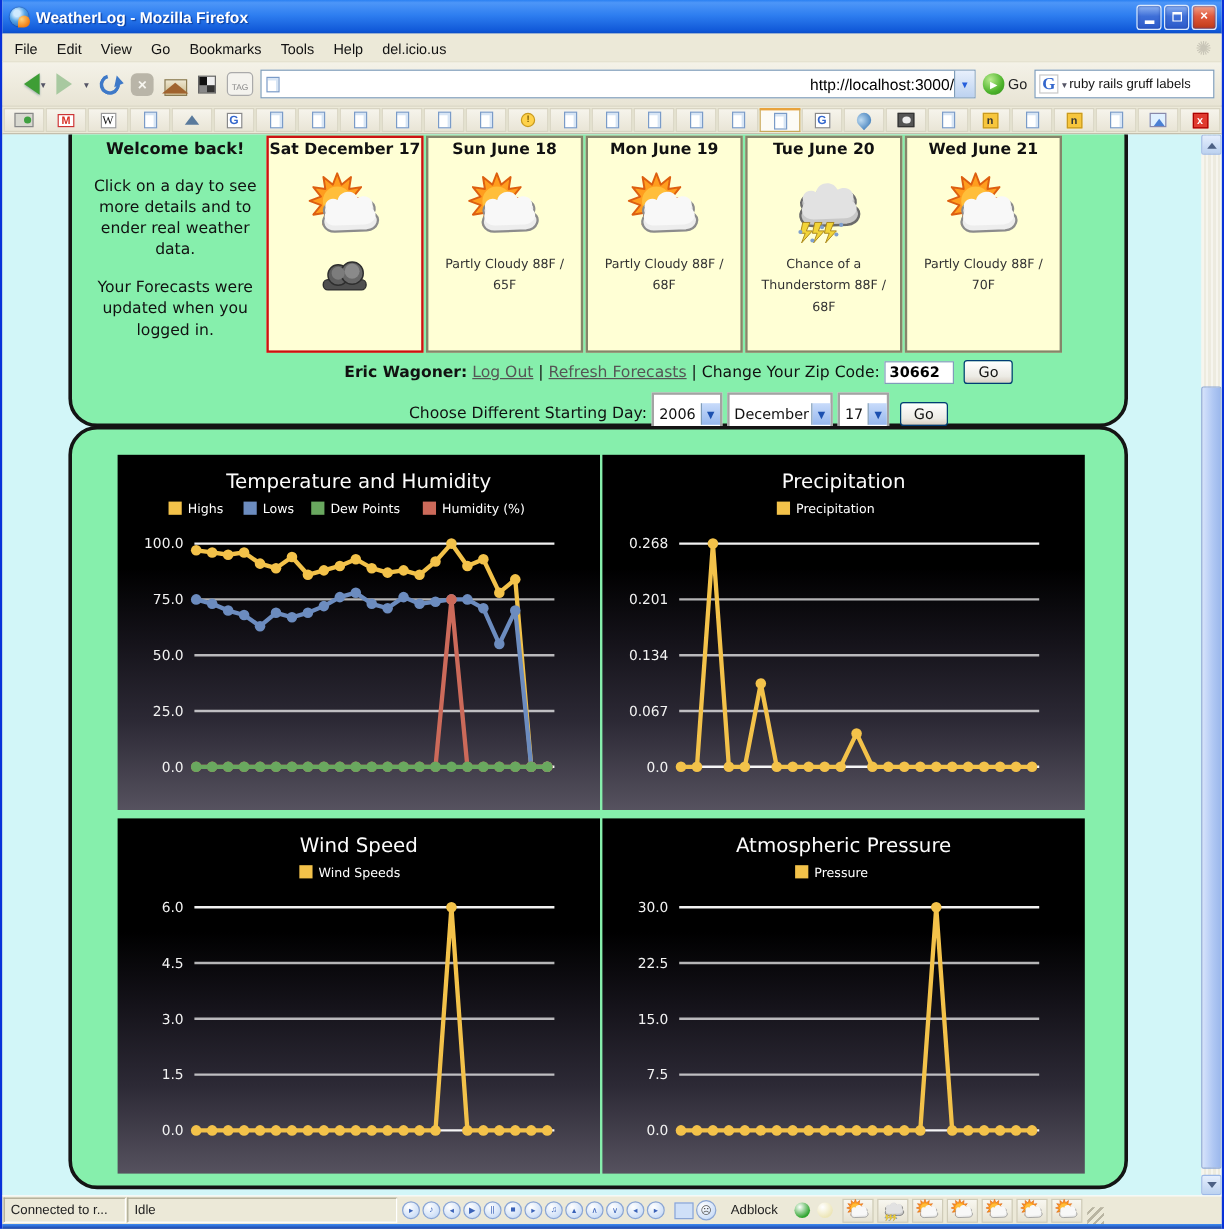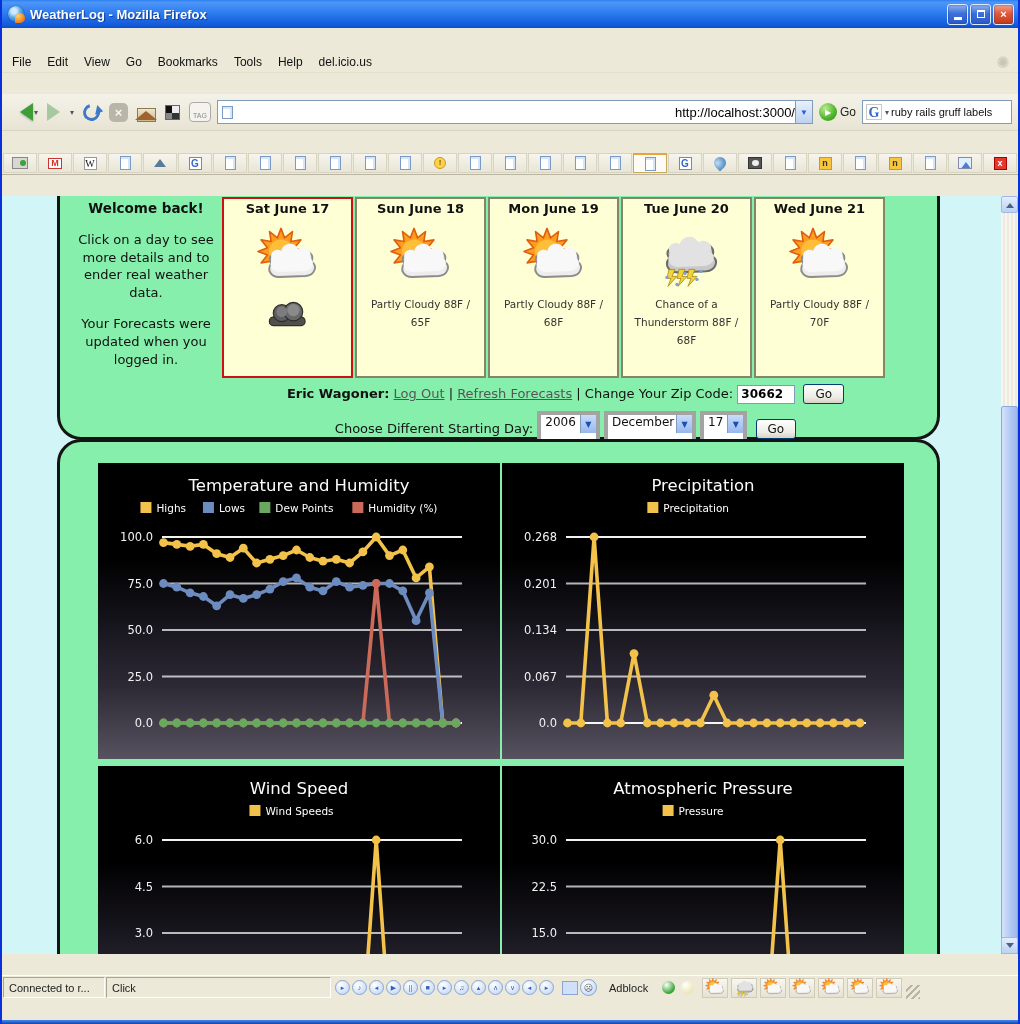--- a/index.html
+++ b/index.html
@@ -1,19 +1,19 @@
 <!DOCTYPE html>
 <html><head>
 <meta charset="utf-8">
 <style>
   * { box-sizing: border-box; margin:0; padding:0; }
   html,body { width:1020px; height:1024px; overflow:hidden; }
   body { font-family:"Liberation Sans", sans-serif; background:#0831D9; }
   .window { position:absolute; inset:0; display:flex; flex-direction:column;
-            background:#ECE9D8; border-left:2px solid #0831D9; border-right:2px solid #0831D9;gap:21px; }
+            background:#ECE9D8; border-left:2px solid #0831D9; border-right:2px solid #0831D9; }
 
   
   .titlebar { height:28px; display:flex; align-items:center; padding:0 4px 0 6px;
     background:linear-gradient(180deg,#2A80F2 0%,#4D96F8 8%,#2E7EF0 45%,#1058D8 92%,#0B4CC4 100%); }
   .fx-icon { width:16px; height:16px; border-radius:50%; position:relative; flex:0 0 auto;
     background:radial-gradient(circle at 38% 32%, #CFEAFF 0 18%, #57A6E8 45%, #1B4FA0 95%); box-shadow:0 0 1px #013; }
   .fx-icon::after { content:""; position:absolute; right:-1px; bottom:-1px; width:10px; height:10px;
     border-radius:50% 50% 50% 0; background:radial-gradient(circle at 30% 30%, #FFD27A, #F07D12 70%); }
   .title-text { color:#fff; font-weight:bold; font-size:13px; margin-left:6px; flex:1;
     text-shadow:1px 1px 1px #0A3C9C; white-space:nowrap; overflow:hidden; }
@@ -101,21 +101,21 @@
   .day-caption { font-size:10.5px; color:#333; line-height:1.7; padding:0 3px; }
   .day-extra { margin-top:4px; }
 
   .controls { position:absolute; left:150px; right:16px; top:207px; text-align:center; font-size:13px; color:#111; }
   .controls .row2 { margin-top:7px; }
   .bold { font-weight:bold; }
   a.graylink { color:#555; text-decoration:underline; }
   .xp-input { border:1px solid #7F9DB9; font-size:12px; height:19px; padding:1px 3px; font-family:"DejaVu Sans",sans-serif; background:#fff; }
   .xp-btn { display:inline-block; border:1px solid #003C74; border-radius:3px; font-size:12px; color:#111;
     background:linear-gradient(180deg,#FFFFFF,#ECEBE5 70%,#D8D0C4); padding:2px 11px; margin-left:4px; }
-  .xp-select { display:inline-flex; align-items:flex-start; border:4px solid #a3a3a3; background:#fff; height:36px; vertical-align:middle; }
+  .xp-select { display:inline-flex; align-items:center; border:2px solid #a3a3a3; background:#fff; height:36px; vertical-align:middle; }
   .xp-select .val { font-size:12px; padding:0 4px; }
   .xp-select .btn { width:16px; height:18px; background:linear-gradient(180deg,#C8DBFA,#97B8EE); border-left:1px solid #7F9DB9;
     color:#1C50B0; font-size:8px; display:flex; align-items:center; justify-content:center; }
 
   .chart-grid { position:absolute; left:38px; top:21px; display:grid; grid-template-columns:402px 402px; gap:7px 2px; }
   .chart { width:402px; height:296px;
     background:linear-gradient(180deg,#000 0%,#000 32%,#141219 52%,#2C2935 75%,#56525F 100%); }
 
   
   .scrollbar { position:absolute; right:0; top:0; bottom:0; width:17px; background:#F2F1E8;
@@ -307,21 +307,21 @@
 
     <div class="panel" id="panel-forecast">
       <div class="forecast-wrap">
         <div class="welcome">
           <h2>Welcome back!</h2>
           <p>Click on a day to see more details and to ender real weather data.</p>
           <p>Your Forecasts were updated when you logged in.</p>
         </div>
         <div class="cards" id="day-cards">
             <div class="day-card selected">
-              <div class="day-title">Sat June 17</div>
+              <div class="day-title">Sat December 17</div>
               <div class="day-icon">
                 <svg width="64" height="60.8" viewBox="0 0 64 60">
                   <polygon points="25.0,1.0 28.6,10.5 36.5,4.1 34.9,14.1 44.9,12.5 38.5,20.4 48.0,24.0 38.5,27.6 44.9,35.5 34.9,33.9 36.5,43.9 28.6,37.5 25.0,47.0 21.4,37.5 13.5,43.9 15.1,33.9 5.1,35.5 11.5,27.6 2.0,24.0 11.5,20.4 5.1,12.5 15.1,14.1 13.5,4.1 21.4,10.5" fill="#FF9D1E" stroke="#DD5F10" stroke-width="1.6" stroke-linejoin="round"></polygon>
                   <circle cx="25" cy="24" r="12" fill="#FFBE3A"></circle>
                   <g transform="translate(4,4) scale(0.95)">
                     <path d="M20 48 C11 48 7 40 12 34 C7 27 15 20 22 24 C24 15 37 13 41 22 C49 17 58 24 54 32 C61 36 58 46 48 47 Z" fill="#EDEDED" stroke="#8C8C8C" stroke-width="2"></path>
                     <path d="M20 48 C11 48 7 40 12 34 C7 27 15 20 22 24 C24 15 37 13 41 22 C49 17 58 24 54 32 C61 36 58 46 48 47 Z" fill="#F8F8F8" transform="translate(2,-2) scale(0.93)" stroke="none"></path>
                   </g>
                 </svg>
               </div>
@@ -672,21 +672,21 @@
         </div>
       <div class="sb-thumb"></div>
       <div class="sb-btn sb-down">
           <span class="tri-down"></span>
         </div>
     </div>
   </div>
 
   <div class="statusbar">
     <div class="seg" style="width:102px">Connected to r...</div>
-    <div class="seg" style="width:225px">Click</div>
+    <div class="seg" style="width:225px">Idle</div>
     <div class="media" id="media-controls">
         <span class="mbtn">▸</span>
         <span class="mbtn">♪</span>
         <span class="mbtn">◂</span>
         <span class="mbtn">▶</span>
         <span class="mbtn">||</span>
         <span class="mbtn">■</span>
         <span class="mbtn">▸</span>
         <span class="mbtn">♫</span>
         <span class="mbtn">▴</span>

